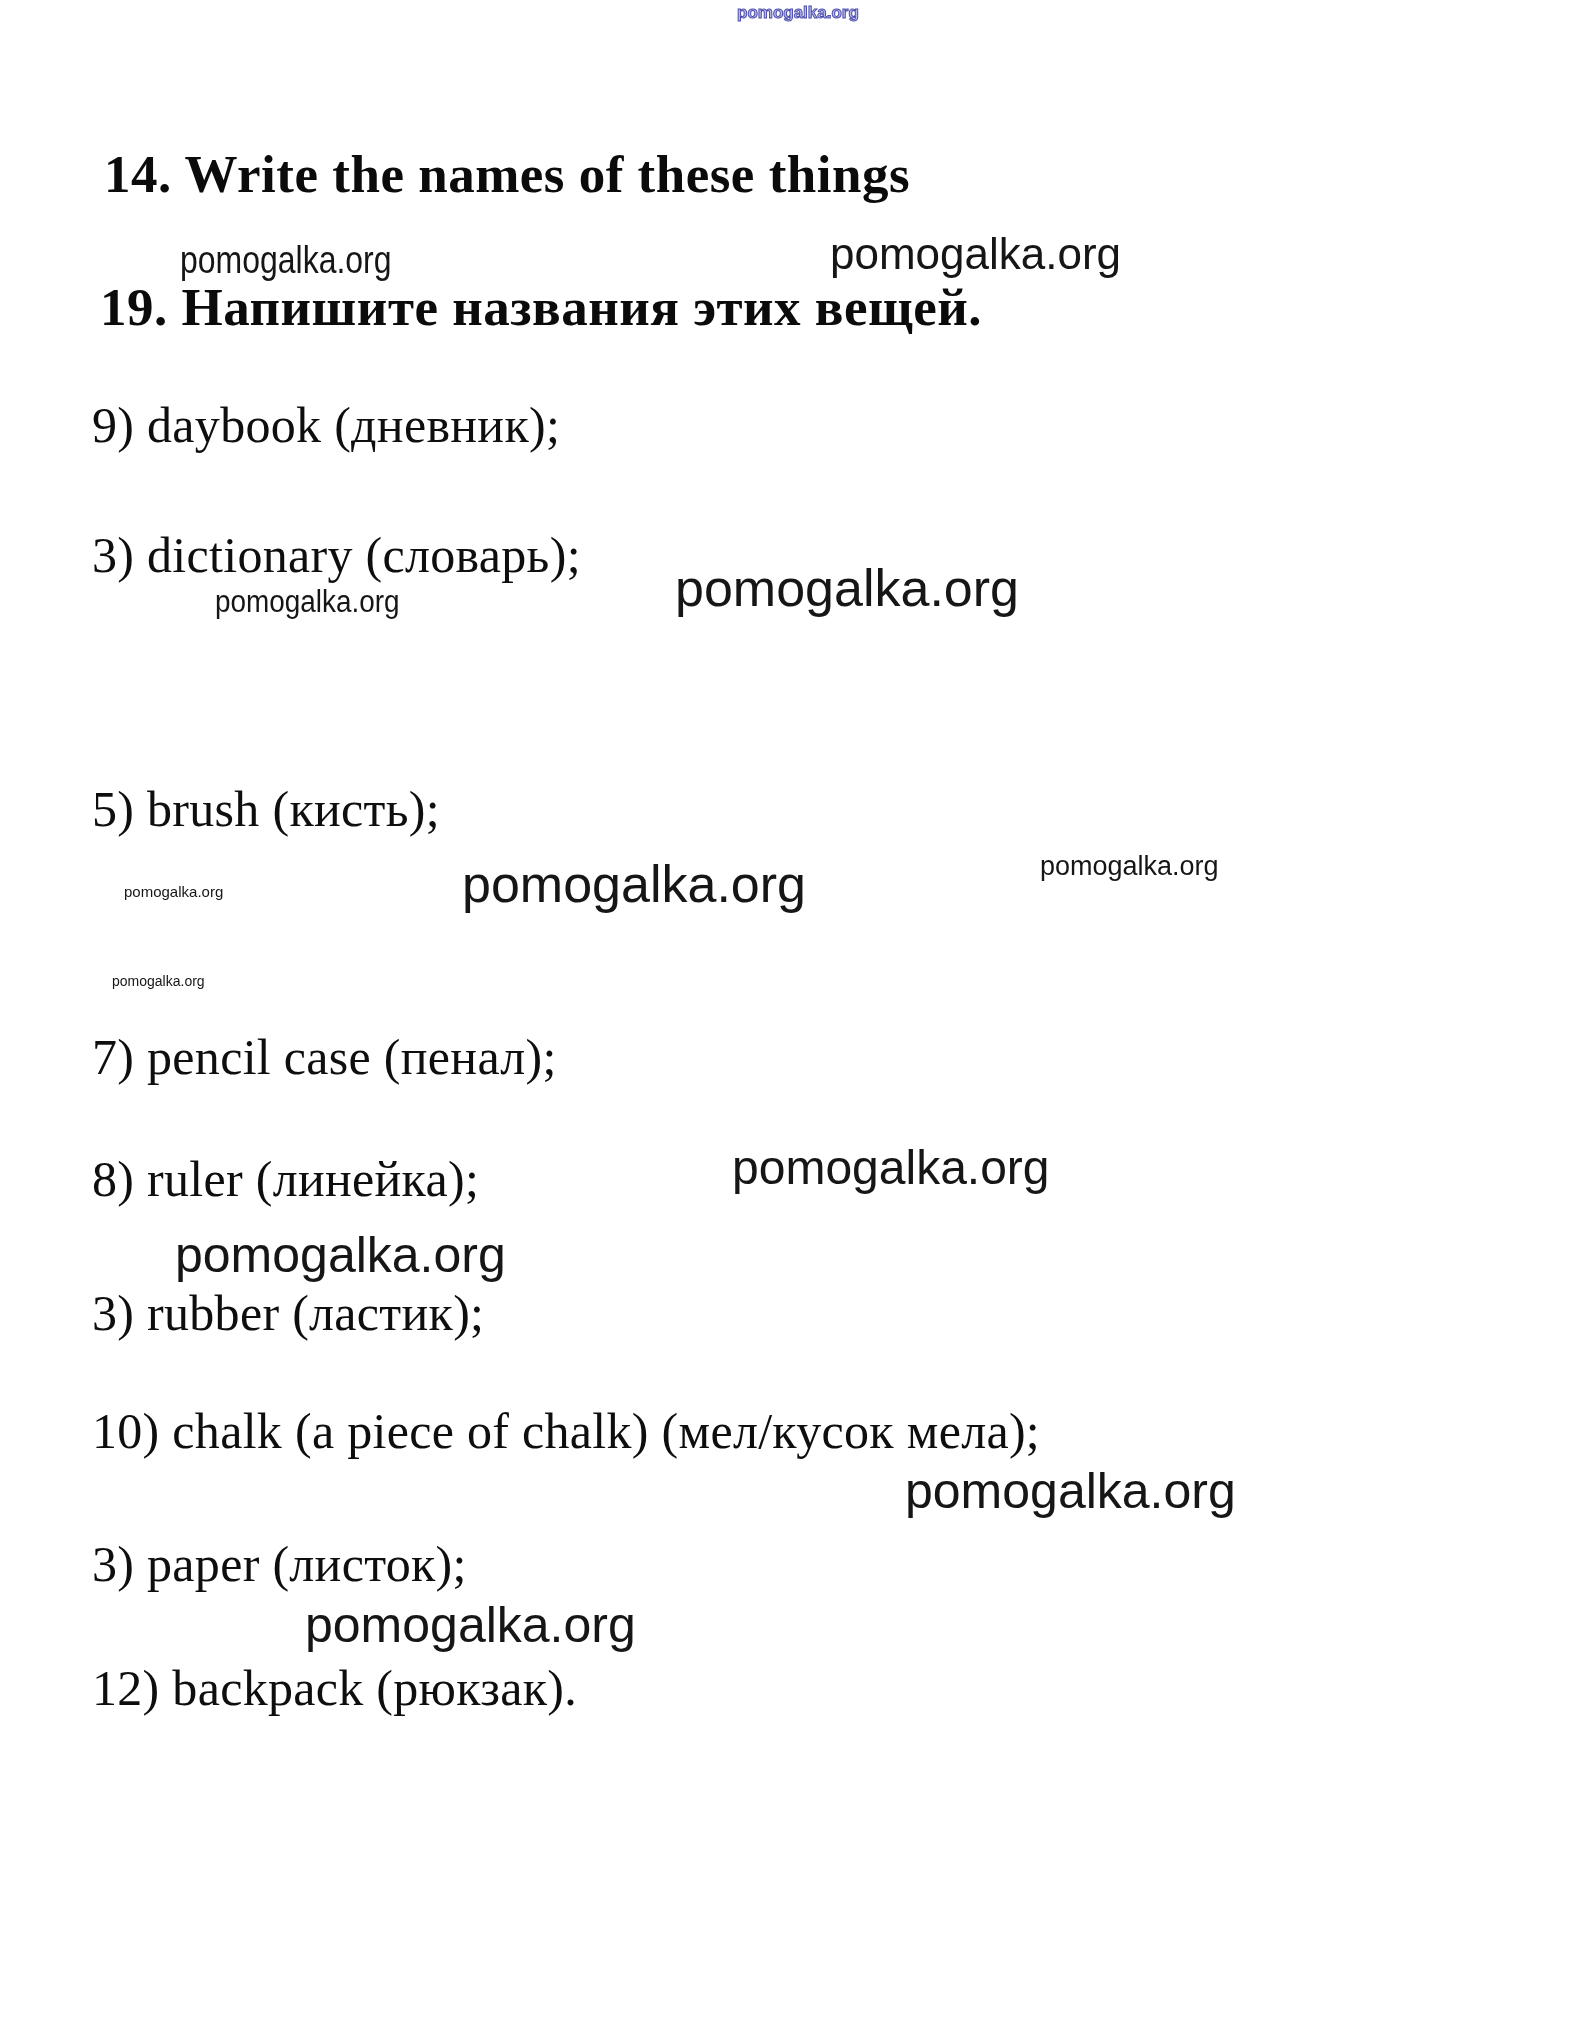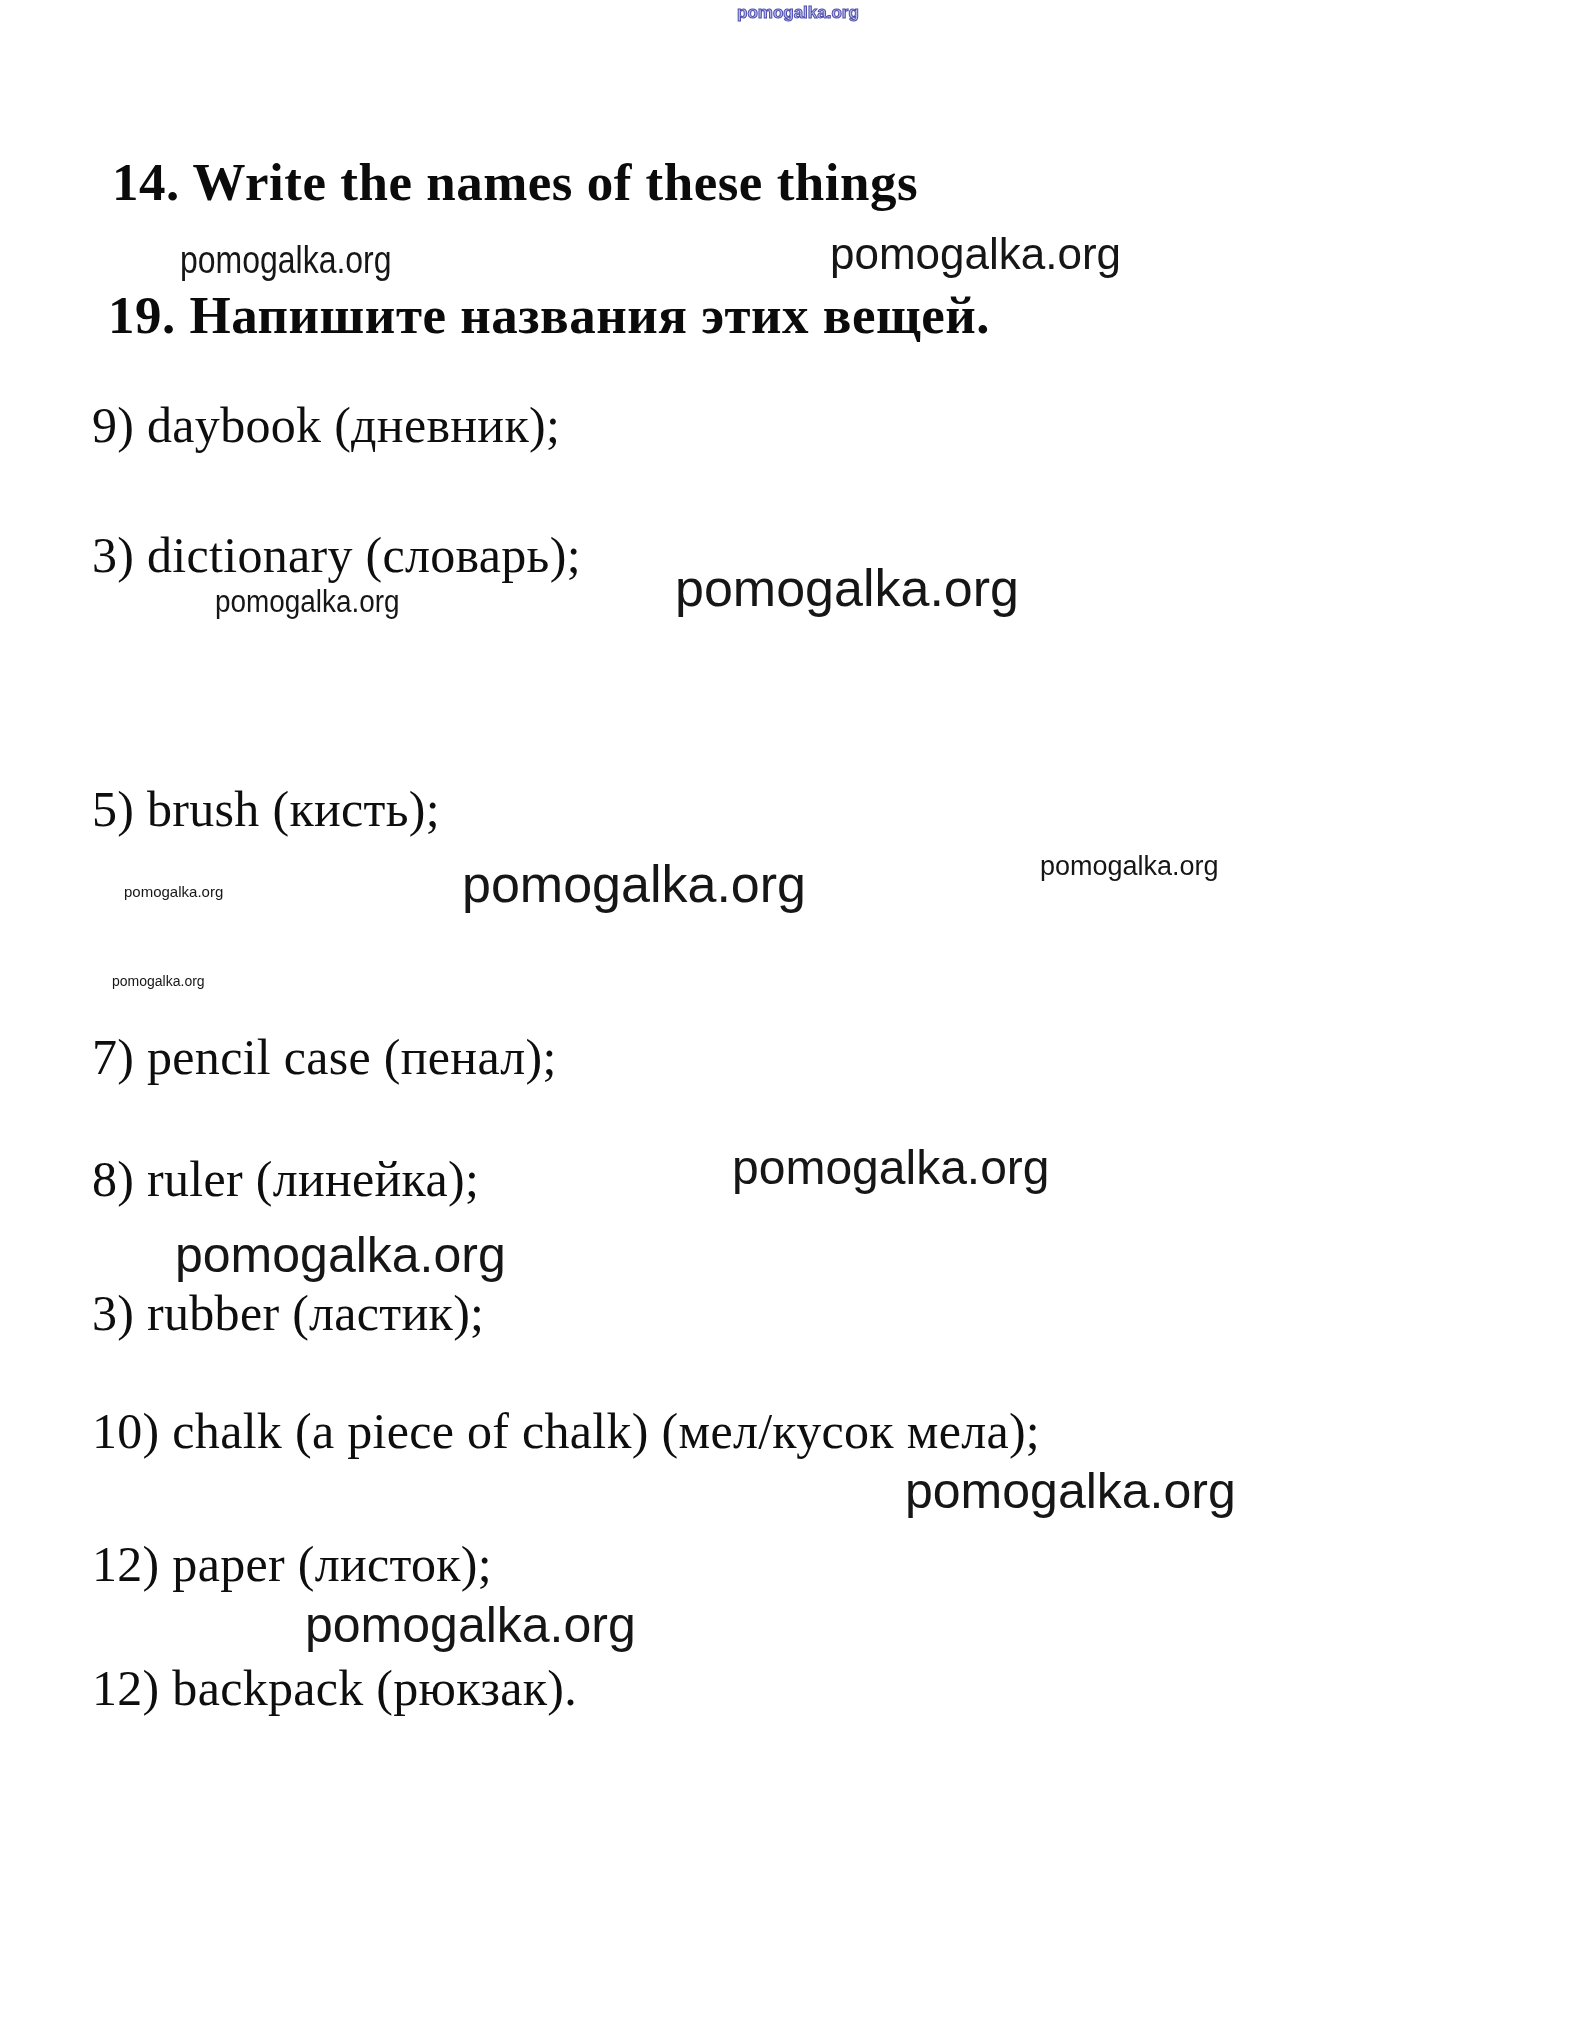--- a/index.html
+++ b/index.html
@@ -12,21 +12,21 @@
     width: 1588px;
     height: 1764px;
     background: #ffffff;
     overflow: hidden;
     font-family: "Liberation Serif", "DejaVu Serif", serif;
     color: #0e0e0e;
   }
   
   .title {
     position: absolute;
-    margin: 18px;
+    margin: 10px;
     font-family: "Liberation Serif", "DejaVu Serif", serif;
     font-weight: 700;
     font-size: 53px;
     letter-spacing: 0.5px;
     color: #0b0b0b;
     white-space: nowrap;
   }
   .title-en { left: 94px;  top: 134px; }
   .title-ru { left: 90px;  top: 267px; }
   
@@ -73,21 +73,21 @@
 
   <h2 class="title title-ru">19. Напишите названия этих вещей.</h2>
 
   <div class="item" style="top:396px;">9) daybook (дневник);</div>
   <div class="item" style="top:526px;">3) dictionary (словарь);</div>
   <div class="item" style="top:772px;margin-top:8px;">5) brush (кисть);</div>
   <div class="item" style="top:1028px;">7) pencil case (пенал);</div>
   <div class="item" style="top:1150px;">8) ruler (линейка);</div>
   <div class="item" style="top:1284px;">3) rubber (ластик);</div>
   <div class="item" style="top:1402px;">10) chalk (a piece of chalk) (мел/кусок мела);</div>
-  <div class="item" style="top:1535px;">12) paper (листок);</div>
+  <div class="item" style="top:1535px;">3) paper (листок);</div>
   <div class="item" style="top:1659px;">12) backpack (рюкзак).</div>
 
   <span class="wm wm-cond2" style="left:215px; top:584px; font-size:31px;">pomogalka.org</span>
   <span class="wm" style="left:675px; top:558px; font-size:52px;">pomogalka.org</span>
 
   <span class="wm" style="left:462px; top:854px; font-size:52px;">pomogalka.org</span>
   <span class="wm" style="left:1040px; top:851px; font-size:27px;">pomogalka.org</span>
   <span class="wm" style="left:124px; top:883px; font-size:15px;">pomogalka.org</span>
   <span class="wm" style="left:112px; top:973px; font-size:14px;">pomogalka.org</span>
 

